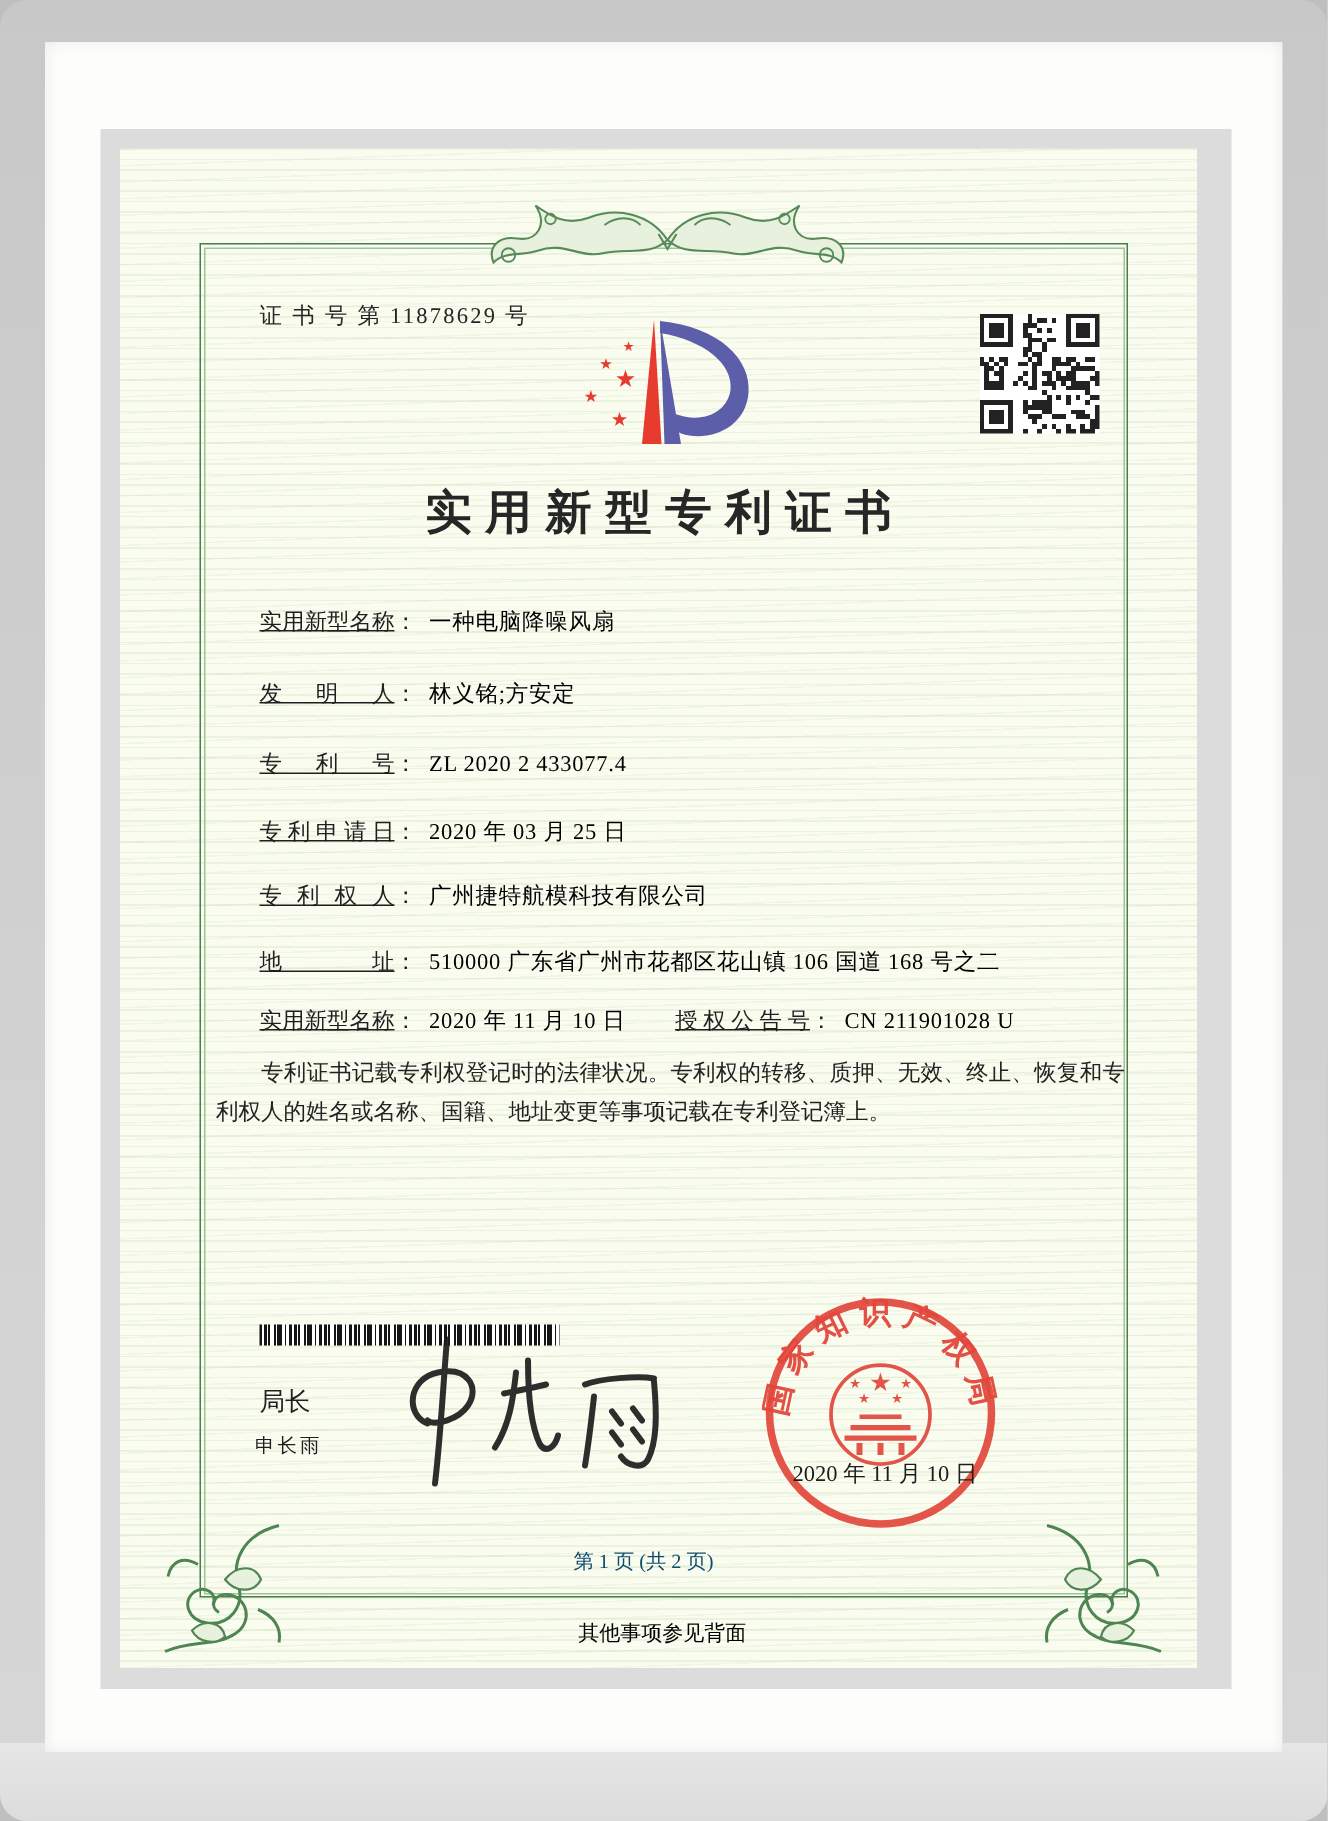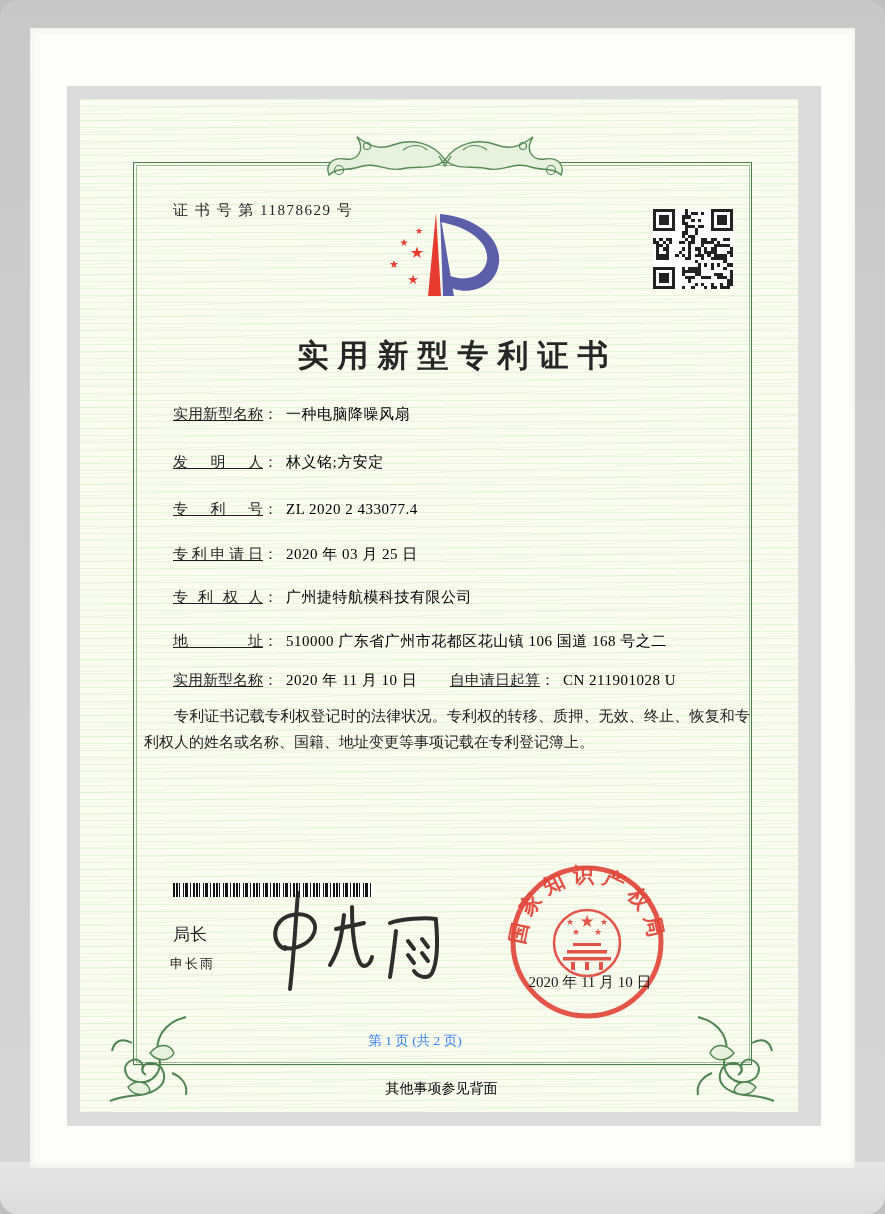--- a/index.html
+++ b/index.html
@@ -19,40 +19,40 @@
        repeating-linear-gradient(180deg,rgba(150,195,130,.16) 0 1px,transparent 1px 7px),
        repeating-linear-gradient(178deg,rgba(150,195,130,.10) 0 1px,transparent 1px 11px);}
   .green-border{position:absolute;left:53px;top:63px;width:617px;height:901px;
      border:1.6px solid #4a7c4e;}
   .green-border-inner{position:absolute;inset:1.5px;border:1px solid #9dc397;}
   .orn{position:absolute;}
   
   .cert-no{position:absolute;left:93px;top:102px;font-size:15px;letter-spacing:1.5px;color:#262626;}
   .logo{position:absolute;left:290px;top:101px;}
   .qr{position:absolute;left:573px;top:110px;width:80px;height:80px;}
-  .title{position:absolute;left:53px;top:220px;width:617px;margin:16px;text-align:center;
+  .title{position:absolute;left:53px;top:220px;width:617px;margin:2px;text-align:center;
      font-size:31px;font-weight:bold;letter-spacing:9px;color:#262626;}
   .row{position:absolute;left:93px;font-size:15px;white-space:nowrap;}
   .lbl{display:inline-block;width:90px;text-align:justify;text-align-last:justify;vertical-align:bottom;text-decoration:underline;}
   .colon{display:inline-block;margin-right:8px;}
   .val{letter-spacing:.5px;color:#000000;}
   .grant-pair{position:absolute;top:0;white-space:nowrap;font-size:15px;}
   .body-text{position:absolute;left:64px;top:604px;width:606px;font-size:15px;line-height:26px;
      text-align:justify;color:#222;}
   .body-text p{margin:0;text-indent:2em;}
   .barcode{position:absolute;left:93px;top:784px;width:200px;height:14px;
      background:repeating-linear-gradient(90deg,#151515 0 2px,#fff 2px 3px,#151515 3px 5px,#fff 5px 6px,
         #151515 6px 7px,#fff 7px 10px,#151515 10px 11px,#fff 11px 12px,#151515 12px 15px,#fff 15px 17px,
         #151515 17px 18px,#fff 18px 20px);}
   .signer-title{position:absolute;left:93px;top:824px;font-size:17px;}
   .signer-name{position:absolute;left:90px;top:856px;font-size:13px;letter-spacing:2px;}
   .signature{position:absolute;left:160px;top:786px;}
   .seal{position:absolute;left:428px;top:764px;}
   .seal-date{position:absolute;left:430px;top:874px;width:160px;text-align:center;font-size:15px;color:#1c1c1c;}
-  .page-info{position:absolute;left:53px;top:933px;width:564px;text-align:center;font-size:13.5px;color:#3b82f6;}
+  .page-info{position:absolute;left:67px;top:933px;width:564px;text-align:center;font-size:13.5px;color:#0c4a6e;}
   .back-note{position:absolute;left:53px;top:981px;width:617px;text-align:center;font-size:14px;color:#000000;}
 </style>
 </head>
 <body>
 
 <div class="stage">
   <div class="frame-bottom-shelf"></div>
   <div class="frame-white"></div>
   <div class="frame-band"></div>
 
@@ -316,21 +316,21 @@
     </div>
     <div class="row" style="top:533px">
       <span class="lbl">地址</span><span class="colon">：</span><span class="val">510000 广东省广州市花都区花山镇 106 国道 168 号之二</span>
     </div>
 
     <div class="row" style="top:572px;left:0;width:718px">
       <span class="grant-pair" style="left:93px">
         <span class="lbl">实用新型名称</span><span class="colon">：</span><span class="val">2020 年 11 月 10 日</span>
       </span>
       <span class="grant-pair" style="left:370px">
-        <span class="lbl">自申请日起算</span><span class="colon">：</span><span class="val">CN 211901028 U</span>
+        <span class="lbl">授权公告号</span><span class="colon">：</span><span class="val">CN 211901028 U</span>
       </span>
     </div>
 
     <div class="body-text">
       <p>专利证书记载专利权登记时的法律状况。专利权的转移、质押、无效、终止、恢复和专利权人的姓名或名称、国籍、地址变更等事项记载在专利登记簿上。</p>
     </div>
 
     <div class="barcode"></div>
     <div class="signer-title">局长</div>
     <div class="signer-name">申长雨</div>

